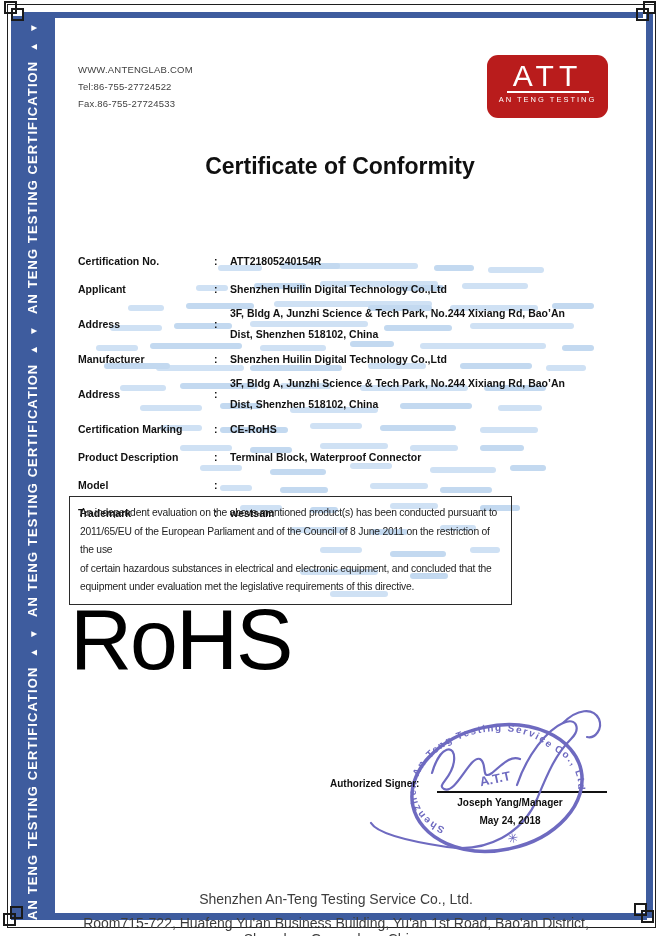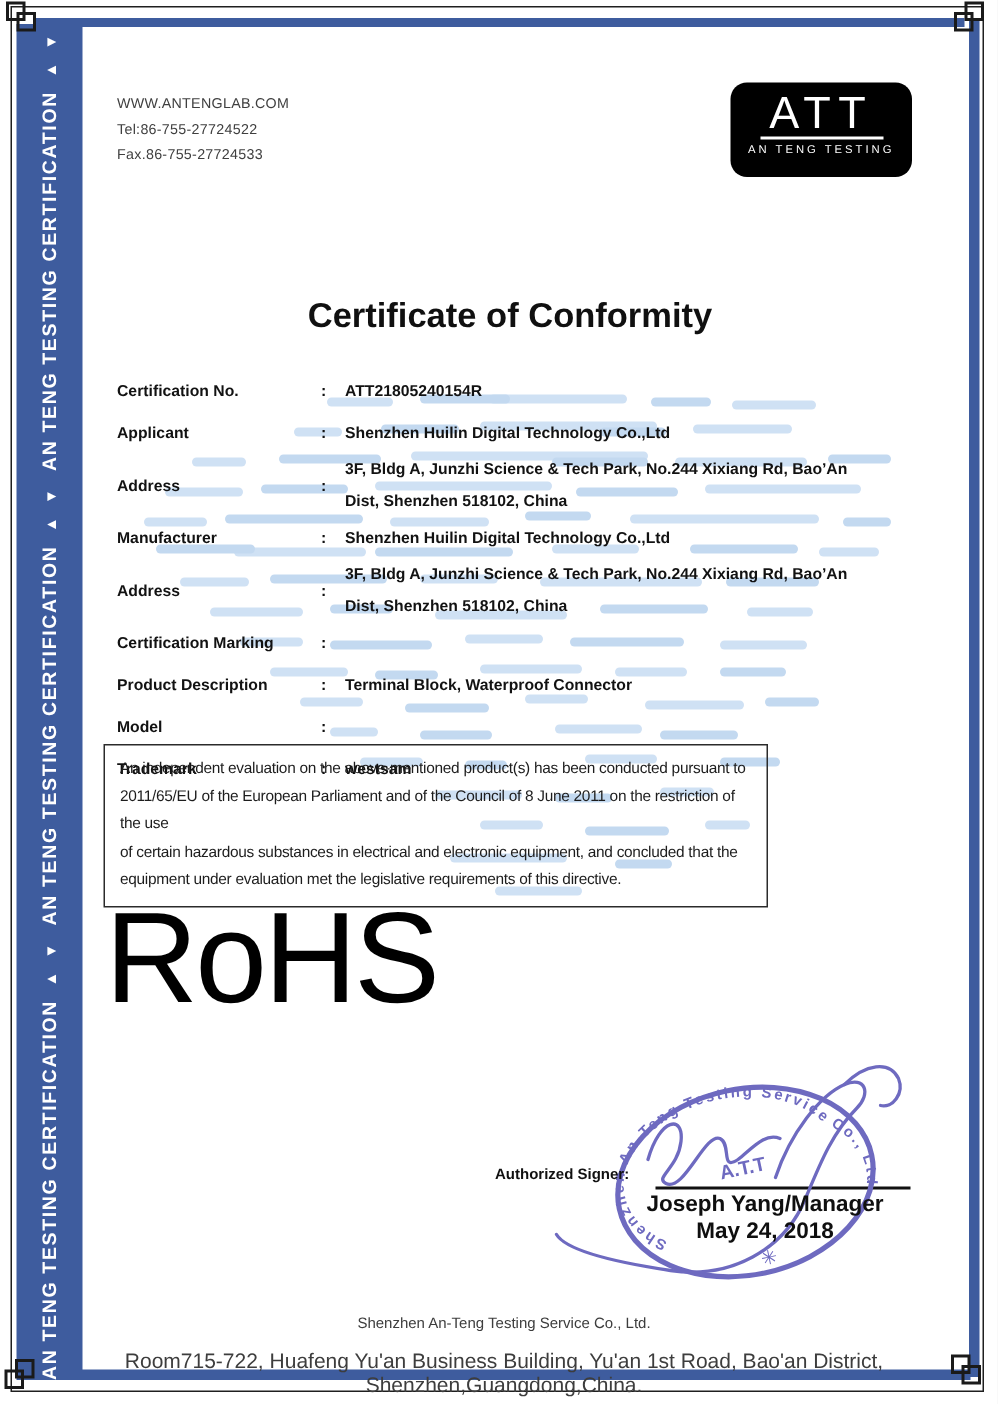--- a/index.html
+++ b/index.html
@@ -30,28 +30,28 @@
   .orn-bl { left:3px;  top:902px; } .orn-bl .s1 { left:0; top:11px; } .orn-bl .s2 { left:7px; top:4px; }
   .orn-br { left:630px; top:899px; }.orn-br .s1 { left:11px; top:11px; } .orn-br .s2 { left:4px; top:4px; }
 
   
   .wm { position:absolute; left:68px; top:255px; z-index:0; }
 
   
   .contact { position:absolute; left:78px; top:61px; z-index:5; font-size:9.5px;
              line-height:17px; color:#3f3f3f; letter-spacing:.2px; }
   .logo { position:absolute; left:487px; top:55px; width:121px; height:63px; z-index:5;
-          background:#000000; border-radius:11px; text-align:center; padding-top:5px; }
+          background:#b91c1c; border-radius:11px; text-align:center; padding-top:5px; }
   .logo-acronym { color:#fff; font-size:30px; line-height:31px; letter-spacing:5px;
                   font-weight:normal; display:block; }
   .logo-rule { width:82px; height:2px; background:#fff; margin:0 auto 2px auto; }
   .logo-sub { color:#fff; font-size:7.5px; letter-spacing:2px; display:block; }
 
   .title { position:absolute; left:60px; top:153px; width:560px; z-index:5;
-           text-align:center; font-size:23px; font-weight:bold; color:#101010;margin-top:44px; }
+           text-align:center; font-size:23px; font-weight:bold; color:#101010; }
 
   
   .fields { position:absolute; left:78px; top:202px; width:548px; z-index:5;
             font-size:10.5px; font-weight:bold; color:#121212;margin-top:45px; }
   .frow { display:flex; align-items:center; min-height:28px; }
   .frow .lab { width:136px; flex:none; }
   .frow .col { width:16px; flex:none; }
   .frow .val { flex:1; line-height:21px; white-space:pre-line; }
 
   
@@ -64,27 +64,27 @@
   .rohs { position:absolute; left:70px; top:596px; z-index:5; font-size:86px;
           font-weight:normal; letter-spacing:-2px; color:#000; line-height:1; }
 
   
   .auth-label { position:absolute; left:330px; top:778px; z-index:7;
                 font-size:10px; font-weight:bold; color:#111; }
   .sig-underline { position:absolute; left:437px; top:791px; width:170px; z-index:5;
                    border-top:2px solid #111; }
   .stamp { position:absolute; left:362px; top:693px; z-index:6; pointer-events:none; }
   .signer-block { position:absolute; left:410px; top:794px; width:200px; z-index:7;
-                  text-align:center; font-size:15px; font-weight:bold; color:#0f0f0f;
+                  text-align:center; font-size:10px; font-weight:bold; color:#0f0f0f;
                   line-height:18px; }
 
   
   .footer { position:absolute; left:30px; top:877px; width:612px; z-index:5;
             text-align:center; color:#3d3d3d; }
-  .footer-company { font-size:10px; line-height:12px; }
+  .footer-company { font-size:14px; line-height:12px;margin-top:16px; }
   .footer-address { font-size:14px; margin-top:10px; }
 </style>
 </head>
 <body>
 
 <div id="page">
 
   <svg class="wm" width="560" height="365" viewBox="0 0 560 365">
     <g fill="#cfe1f4">
       <rect x="150" y="10" width="44" height="6" rx="3"></rect>
@@ -233,20 +233,21 @@
     </div>
     <div class="frow">
       <span class="lab">Address</span>
         <span class="col">:</span>
         <span class="val">3F, Bldg A, Junzhi Science &amp; Tech Park, No.244 Xixiang Rd, Bao’An
 Dist, Shenzhen 518102, China</span>
     </div>
     <div class="frow">
       <span class="lab">Certification Marking</span>
         <span class="col">:</span>
+        <span class="val">CE-RoHS</span>
     </div>
     <div class="frow">
       <span class="lab">Product Description</span>
         <span class="col">:</span>
         <span class="val">Terminal Block, Waterproof Connector</span>
     </div>
     <div class="frow">
       <span class="lab">Model</span>
         <span class="col">:</span>
     </div>

